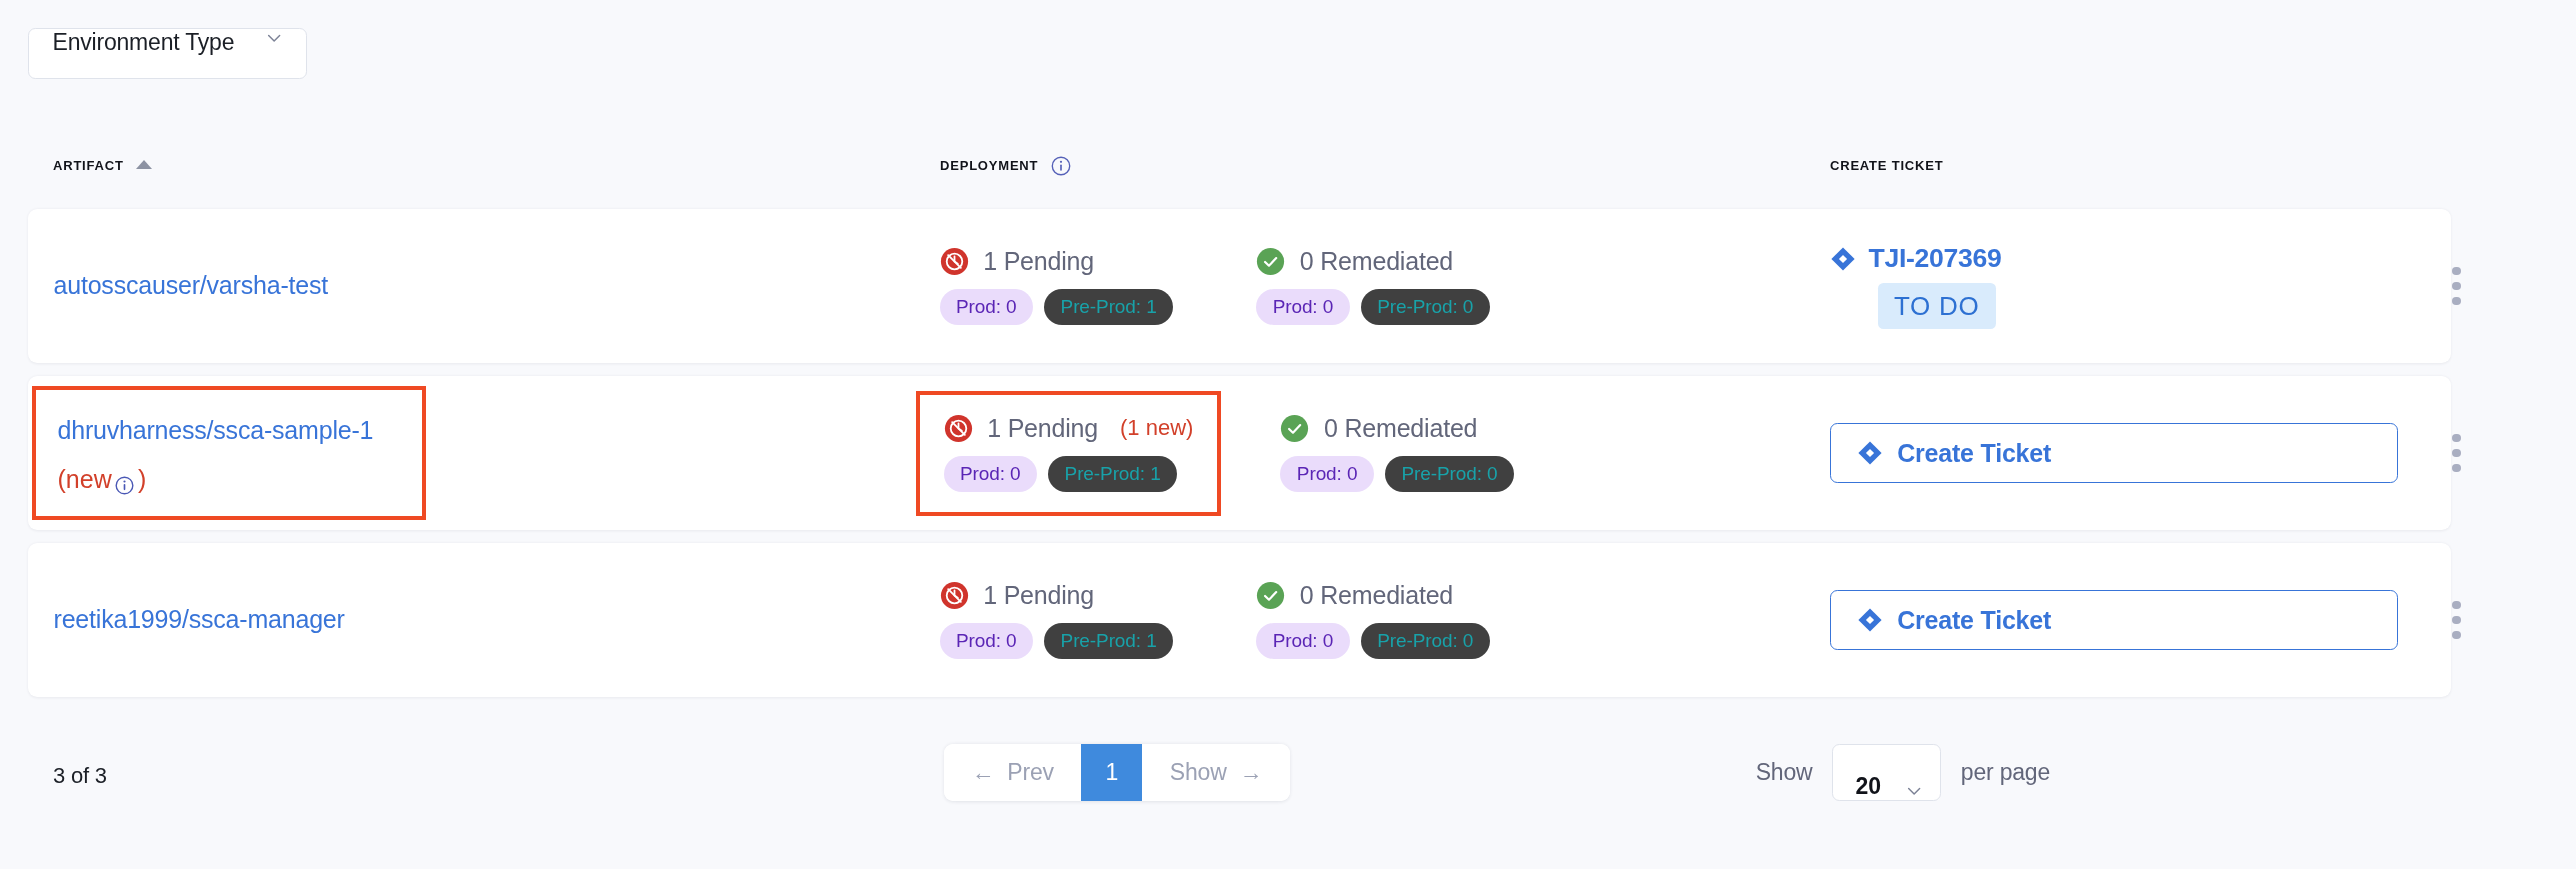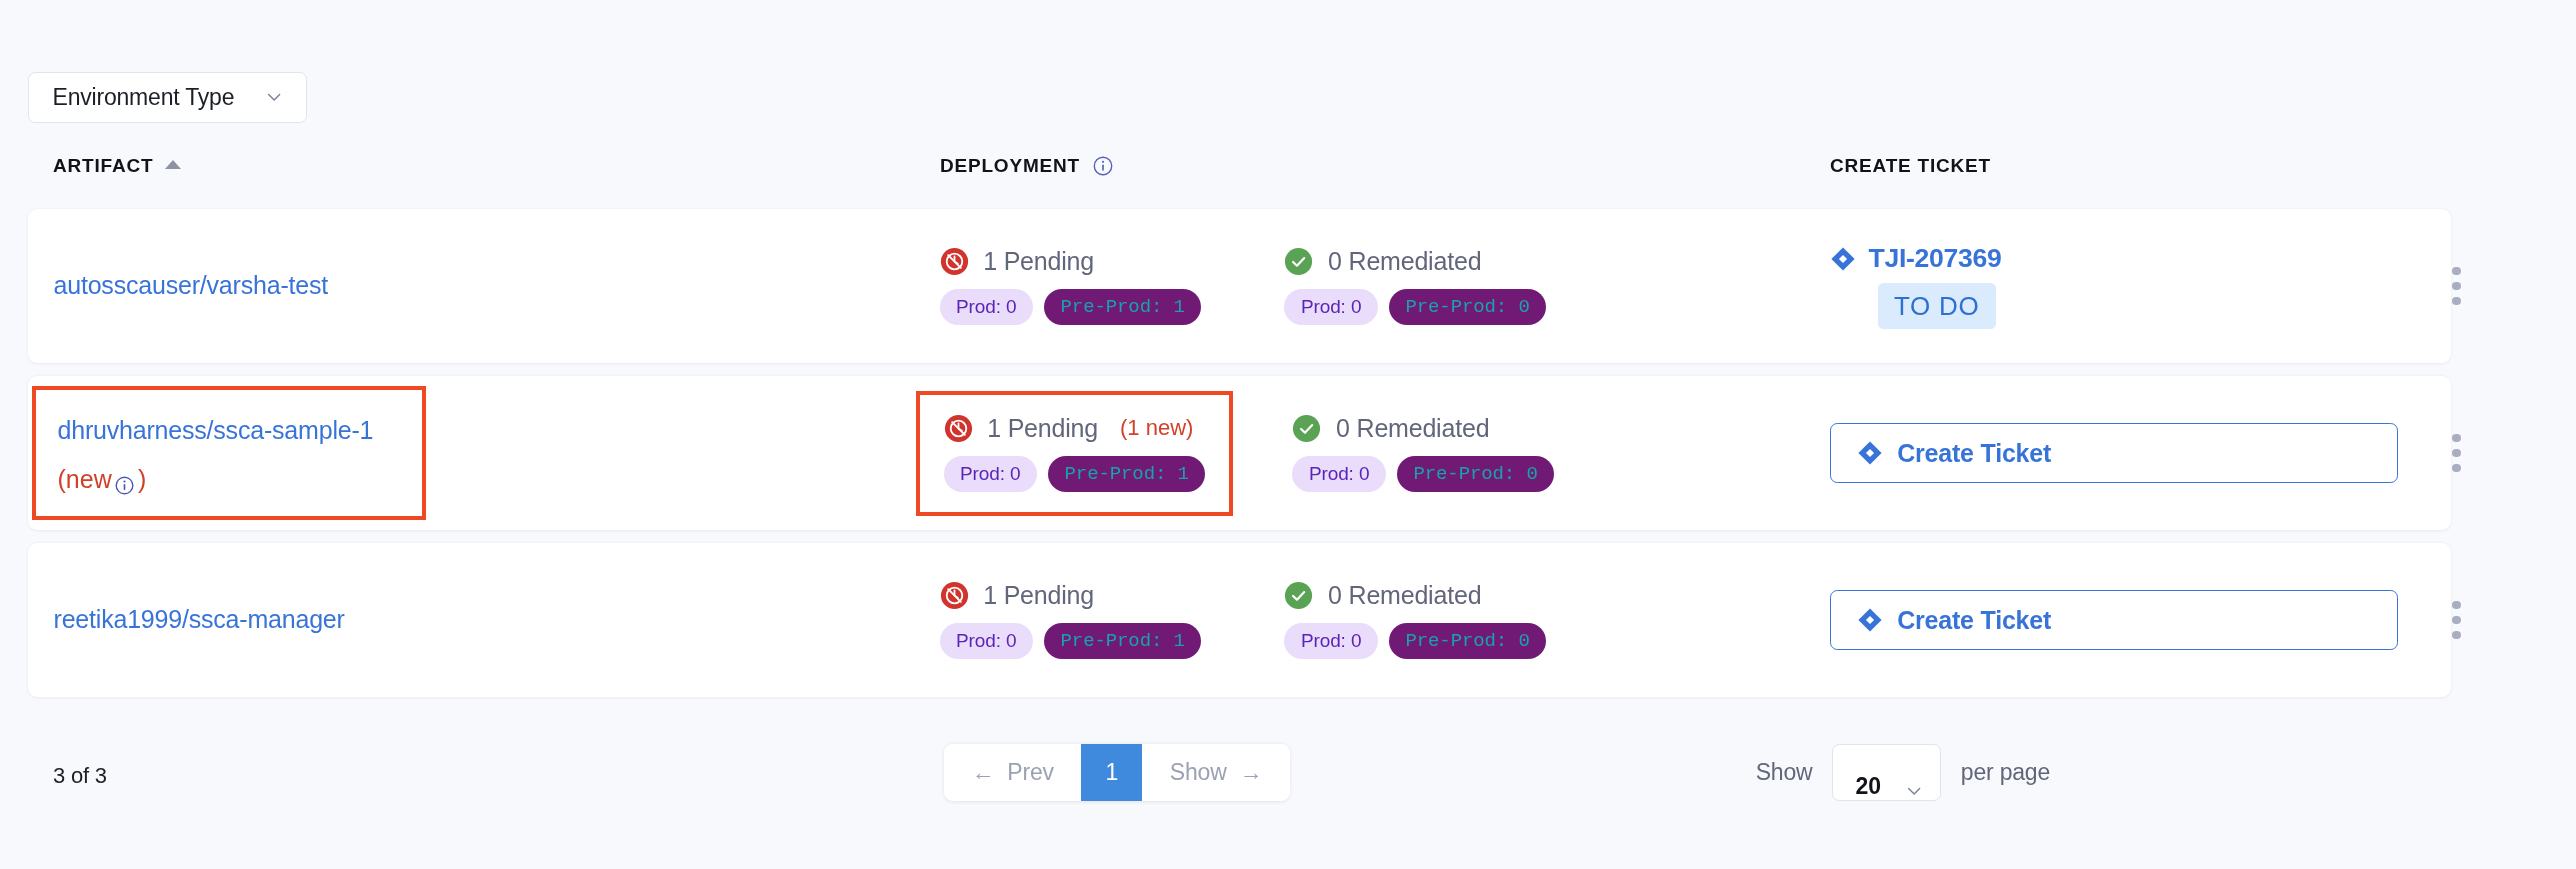--- a/index.html
+++ b/index.html
@@ -27,25 +27,23 @@
     display: flex;
     gap: 73px;
     align-items: center;
   }
   .filter-select {
     height: 51px;
     border: 0.9px solid #dfe3eb;
     border-radius: 7.3px;
     background: #ffffff;
     display: flex;
-    align-items: center;
     padding: 0 22px 0 24px;
     gap: 31px;
     cursor: pointer;
-    margin-top: 44px;
   }
   .filter-select .label {
     font-size: 23px;
     color: #1b1f26;
     letter-spacing: -0.2px;
     white-space: nowrap;
   }
   .chev {
     width: 18.3px; height: 18.3px;
     flex: 0 0 auto;
@@ -58,21 +56,21 @@
     position: absolute;
     left: 0;
     top: 147px;
     width: 2576px;
     height: 66px;
     background: #f8f9fc;
   }
   .col-header .hcell {
     position: absolute;
     top: 0;
-    font-size: 19px;
+    font-size: 13px;
     font-weight: bold;
     letter-spacing: 0.8px;
     color: #11131a;
     display: flex;
     align-items: center;
     gap: 12px;
     height: 37px;
   }
   .hcell.artifact { left: 53px; }
   .hcell.deployment { left: 940px; }
@@ -192,21 +190,21 @@
   }
   .chips { display: flex; gap: 11px; }
   .chip {
     font-size: 19px;
     border-radius: 916px;
     padding: 7.3px 16.5px;
     white-space: nowrap;
     letter-spacing: -0.1px;
   }
   .chip.prod     { background: #eadcfb; color: #5a25b5; }
-  .chip.preprod  { background: #701a75; color: #18a2a9; font-family: Liberation Mono, monospace; }
+  .chip.preprod  { background: #404040; color: #18a2a9; }
 
   
   .ticket-link-wrap {
     display: flex;
     flex-direction: column;
     align-items: flex-start;
     gap: 9.2px;
   }
   .ticket-link {
     display: flex;

